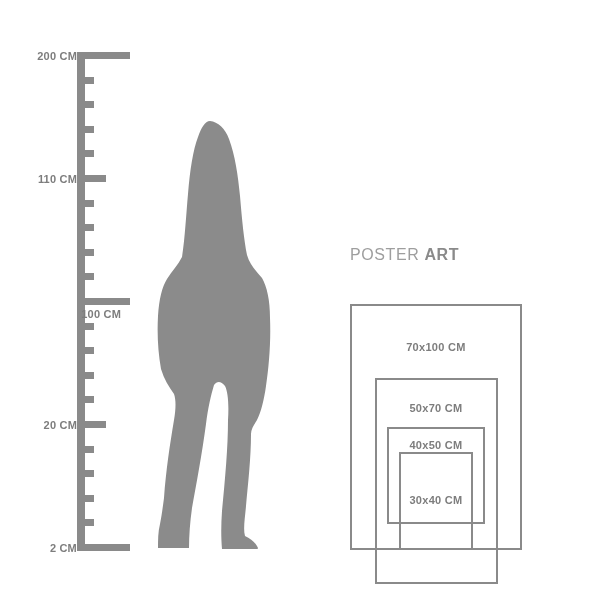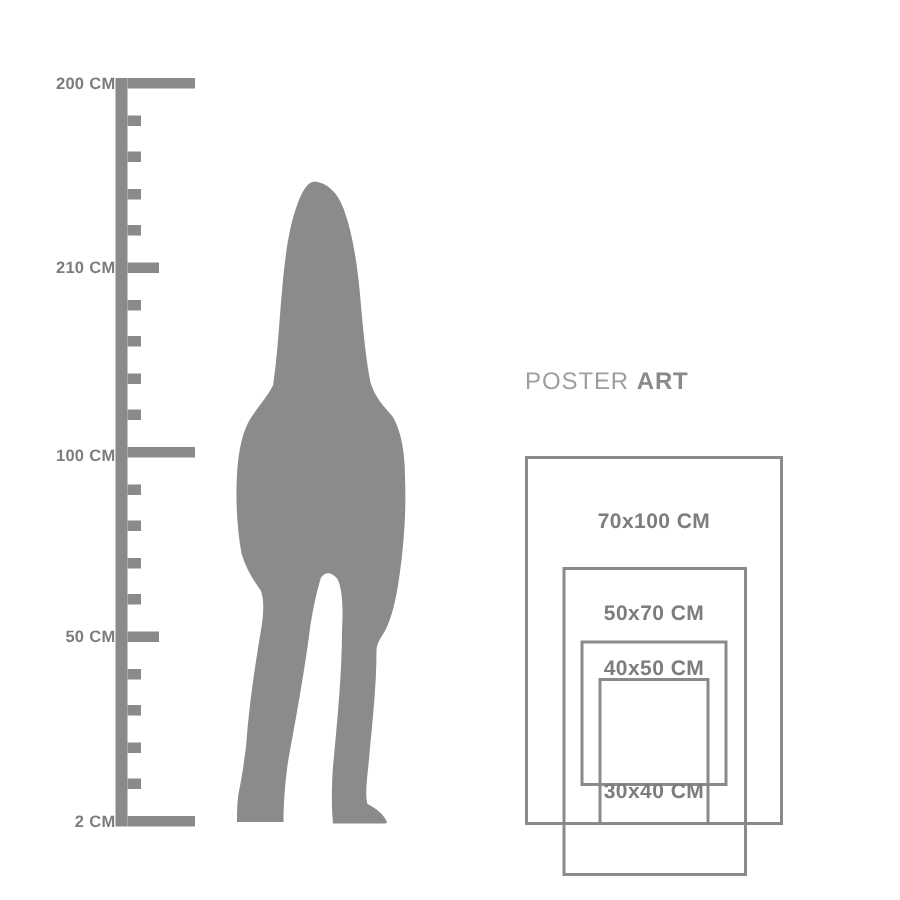--- a/index.html
+++ b/index.html
@@ -23,21 +23,21 @@
     font-size:16px;line-height:20px;letter-spacing:0.6px;
   }
   .poster-title .t-reg{color:var(--title-reg);font-weight:normal;}
   .poster-title .t-bold{color:var(--title-bold);font-weight:bold;}
   .poster-rect{
     position:absolute;border:2px solid var(--poster-border);
     box-sizing:border-box;background:transparent;
   }
   .poster-label{
     position:absolute;left:0;right:0;text-align:center;transform:translateY(-50%);
-    font-size:14px;font-weight:bold;color:var(--poster-label);letter-spacing:0.3px;
+    font-size:11px;font-weight:bold;color:var(--poster-label);letter-spacing:0.3px;
     white-space:nowrap;
   }
 </style>
 </head>
 <body>
 
 <div class="canvas" style="--bg: #ffffff; --ruler: #8a8a8a; --ruler-label: #7d7d7d; --poster-border: #8a8a8a; --poster-label: #7d7d7d; --title-reg: #9e9e9e; --title-bold: #8a8a8a;">
 
   <div>
     <div class="ruler-bar"></div>
@@ -59,23 +59,23 @@
         <div class="tick" style="left: 85px; top: 199.6px; width: 9px; height: 7px;"></div>
         <div class="tick" style="left: 85px; top: 175px; width: 21px; height: 7px;"></div>
         <div class="tick" style="left: 85px; top: 150.4px; width: 9px; height: 7px;"></div>
         <div class="tick" style="left: 85px; top: 125.8px; width: 9px; height: 7px;"></div>
         <div class="tick" style="left: 85px; top: 101.2px; width: 9px; height: 7px;"></div>
         <div class="tick" style="left: 85px; top: 76.6px; width: 9px; height: 7px;"></div>
         <div class="tick" style="left: 85px; top: 52px; width: 45px; height: 7px;"></div>
       </div>
     <div>
         <div class="ruler-label" style="top: 49.5px;">200 CM</div>
-        <div class="ruler-label" style="top: 172.5px;">210 CM</div>
-        <div class="ruler-label" style="top: 298px;">100 CM</div>
-        <div class="ruler-label" style="top: 418.5px;">50 CM</div>
+        <div class="ruler-label" style="top: 172.5px;">110 CM</div>
+        <div class="ruler-label" style="top: 308px; padding-left: 44px;">100 CM</div>
+        <div class="ruler-label" style="top: 418.5px;">20 CM</div>
         <div class="ruler-label" style="top: 541.5px;">2 CM</div>
       </div>
   </div>
 
   <svg class="figure-svg" viewBox="0 0 600 600" aria-hidden="true">
     <path fill="#8b8b8b" d="
       M 210,121
       C 218,122 225,128 229,139
       C 235,155 238,175 240,196
       C 242,220 244,240 247,255
@@ -120,18 +120,18 @@
         <div class="poster-rect" style="left: 349.9px; top: 304px; width: 172.2px; height: 246px;">
           <div class="poster-label" style="top: 40.9px;">70x100 CM</div>
         </div>
         <div class="poster-rect" style="left: 374.5px; top: 377.8px; width: 123px; height: 206px;">
           <div class="poster-label" style="top: 28.6px;">50x70 CM</div>
         </div>
         <div class="poster-rect" style="left: 386.8px; top: 427px; width: 98.4px; height: 97px;">
           <div class="poster-label" style="top: 16.3px;">40x50 CM</div>
         </div>
         <div class="poster-rect" style="left: 399.1px; top: 451.6px; width: 73.8px; height: 98.4px;">
-          <div class="poster-label" style="top: 73px;">30x40 CM</div>
+          <div class="poster-label" style="top: 46px;">30x40 CM</div>
         </div>
       </div>
   </div>
 
 </div>
 
 </body></html>

